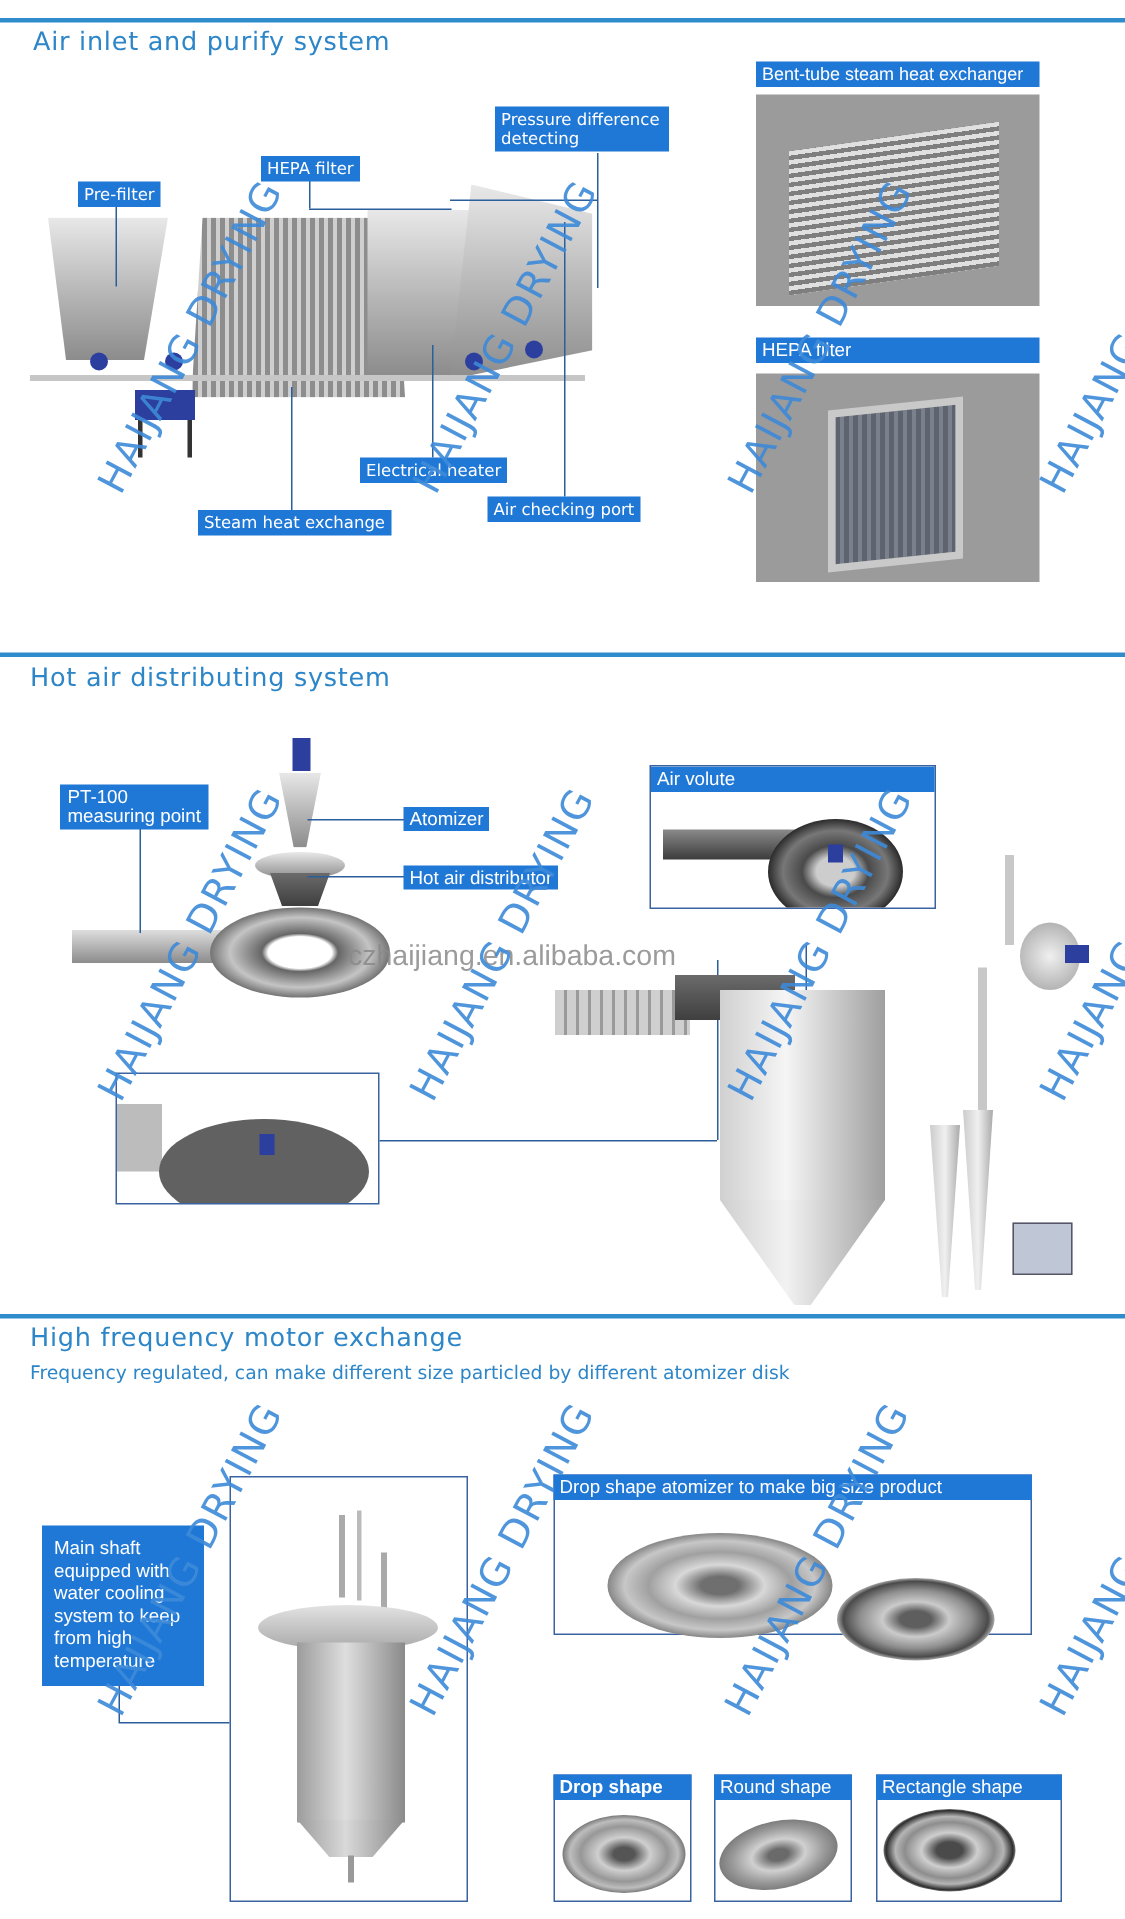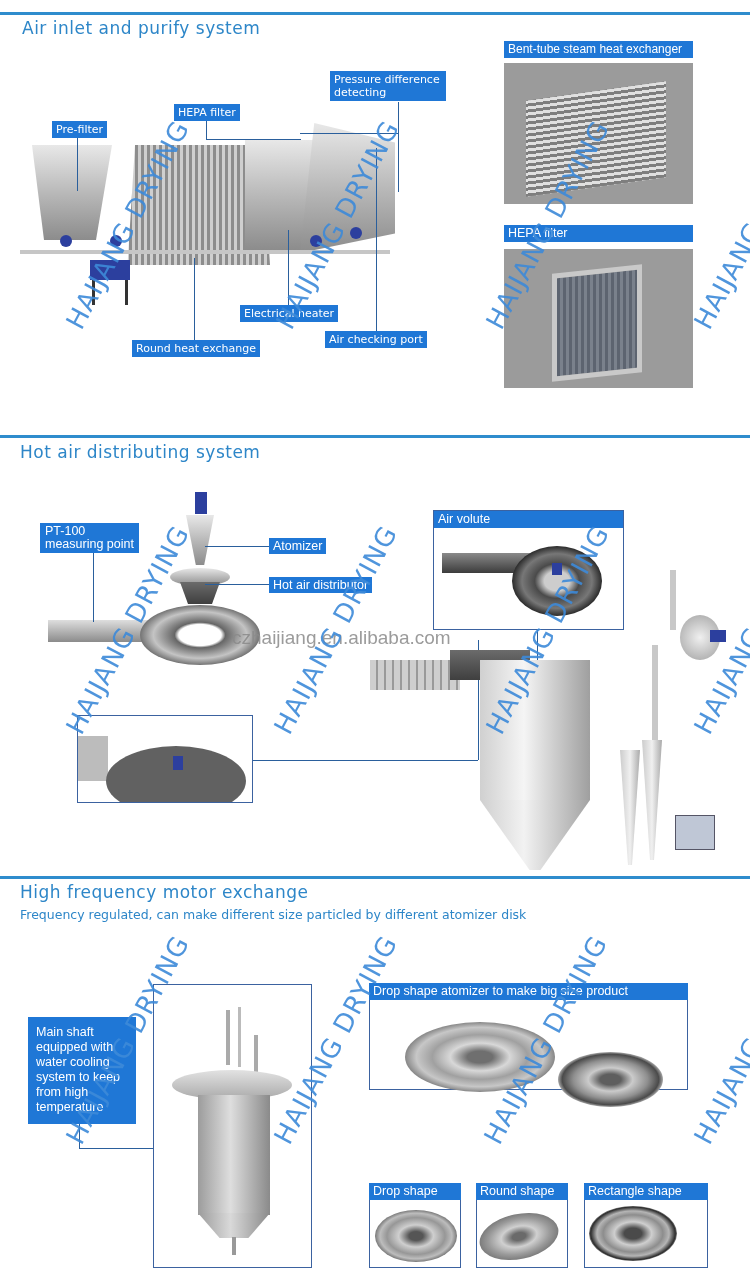--- a/index.html
+++ b/index.html
@@ -56,21 +56,21 @@
 <div class="line" style="left:288px; top:230px; width:1px; height:75px;"></div>
 <div class="line" style="left:194px; top:258px; width:1px; height:83px;"></div>
 <div class="line" style="left:376px; top:148px; width:1px; height:183px;"></div>
 
 <div class="tag" style="left:52px; top:121px;">Pre-filter</div>
 <div class="tag" style="left:174px; top:104px;">HEPA filter</div>
 <div class="tag" style="left:330px; top:71px; width:116px; white-space:normal;">
   <span>Pressure difference detecting</span>
 </div>
 <div class="tag" style="left:240px; top:305px;">Electrical heater</div>
-<div class="tag" style="left:132px; top:340px;">Round heat exchange</div>
+<div class="tag" style="left:132px; top:340px;">Steam heat exchange</div>
 <div class="tag" style="left:325px; top:331px;">Air checking port</div>
 
 <div class="abs" style="left:504px; top:41px; width:189px; height:163px;">
   <div class="boxhead" style="font-size:12px;">Bent-tube steam heat exchanger</div>
   <div class="photo" style="left:0; top:22px; width:189px; height:141px;">
     <div class="abs" style="left:22px; top:28px; width:140px; height:96px; background:repeating-linear-gradient(180deg,#e0e0e0 0 3px,#7e7e7e 3px 6px); transform:skewY(-8deg);"></div>
   </div>
 </div>
 <div class="abs" style="left:504px; top:225px; width:189px; height:163px;">
   <div class="boxhead">HEPA filter</div>
@@ -103,21 +103,21 @@
 
 <div class="tag2" style="left:40px; top:523px; line-height:13px; padding:2px 5px;">
   <div>PT-100</div>
   <div>measuring point</div>
 </div>
 <div class="tag2" style="left:269px; top:538px;">Atomizer</div>
 <div class="tag2" style="left:269px; top:577px;">Hot air distributor</div>
 
 <div class="site-wm" style="left:232px; top:627px;">czhaijiang.en.alibaba.com</div>
 
-<div class="framebox" style="left:433px; top:510px; width:191px; height:120px; overflow:hidden;">
+<div class="framebox" style="left:433px; top:510px; width:191px; height:96px; overflow:hidden;">
   <div class="boxhead" style="width:190px;">Air volute</div>
   <div class="abs" style="left:8px; top:42px; width:90px; height:20px; background:linear-gradient(180deg,#8a8a8a,#3c3c3c);"></div>
   <div class="abs" style="left:78px; top:35px; width:90px; height:70px; border-radius:50%; background:radial-gradient(ellipse,#cdcdcd 20%,#4a4a4a 35%,#777 55%,#2e2e2e 70%);"></div>
   <div class="abs blue" style="left:118px; top:52px; width:10px; height:12px;"></div>
 </div>
 <div class="line" style="left:537px; top:630px; width:1px; height:30px;"></div>
 
 <div class="abs" style="left:370px; top:640px; width:380px; height:235px;">
   <div class="abs" style="left:0; top:20px; width:90px; height:30px; background:repeating-linear-gradient(90deg,#cfcfcf 0 6px,#9a9a9a 6px 8px);"></div>
   <div class="abs dark-metal" style="left:80px; top:10px; width:80px; height:30px;"></div>
@@ -157,21 +157,21 @@
   <div class="abs" style="left:78px; top:252px; width:4px; height:18px; background:#999;"></div>
 </div>
 
 <div class="framebox" style="left:369px; top:983px; width:319px; height:107px;">
   <div class="boxhead" style="top:-1px; left:-1px; right:-1px; font-size:12.5px;">Drop shape atomizer to make big size product</div>
   <div class="abs" style="left:35px; top:38px; width:150px; height:70px; border-radius:50%; background:radial-gradient(ellipse,#6f6f6f 12%,#d8d8d8 28%,#a0a0a0 45%,#c7c7c7 60%,#7f7f7f 72%);"></div>
   <div class="abs" style="left:188px; top:68px; width:105px; height:55px; border-radius:50%; background:radial-gradient(ellipse,#5e5e5e 14%,#cbcbcb 30%,#8f8f8f 50%,#4a4a4a 65%,#bdbdbd 72%);"></div>
 </div>
 
 <div class="framebox" style="left:369px; top:1183px; width:92px; height:85px;">
-  <div class="boxhead" style="top:-1px; left:-1px; right:-1px;">Drop shape</div>
+  <div class="boxhead" style="top:-1px; left:-1px; right:-1px;font-weight:bold;">Drop shape</div>
   <div class="abs" style="left:5px; top:26px; width:82px; height:52px; border-radius:50%; background:radial-gradient(ellipse,#555 12%,#cfcfcf 30%,#979797 50%,#bdbdbd 62%,#6f6f6f 72%);"></div>
 </div>
 <div class="framebox" style="left:476px; top:1183px; width:92px; height:85px;">
   <div class="boxhead" style="top:-1px; left:-1px; right:-1px;">Round shape</div>
   <div class="abs" style="left:2px; top:30px; width:80px; height:45px; border-radius:50%; background:radial-gradient(ellipse,#6a6a6a 12%,#d0d0d0 32%,#9a9a9a 55%,#7a7a7a 72%); transform:rotate(-12deg);"></div>
 </div>
 <div class="framebox" style="left:584px; top:1183px; width:124px; height:85px;">
   <div class="boxhead" style="top:-1px; left:-1px; right:-1px;">Rectangle shape</div>
   <div class="abs" style="left:4px; top:22px; width:88px; height:55px; border-radius:50%; background:radial-gradient(ellipse,#4a4a4a 14%,#cfcfcf 30%,#8d8d8d 48%,#b5b5b5 58%,#2d2d2d 68%,#a0a0a0 72%);"></div>
 </div>

